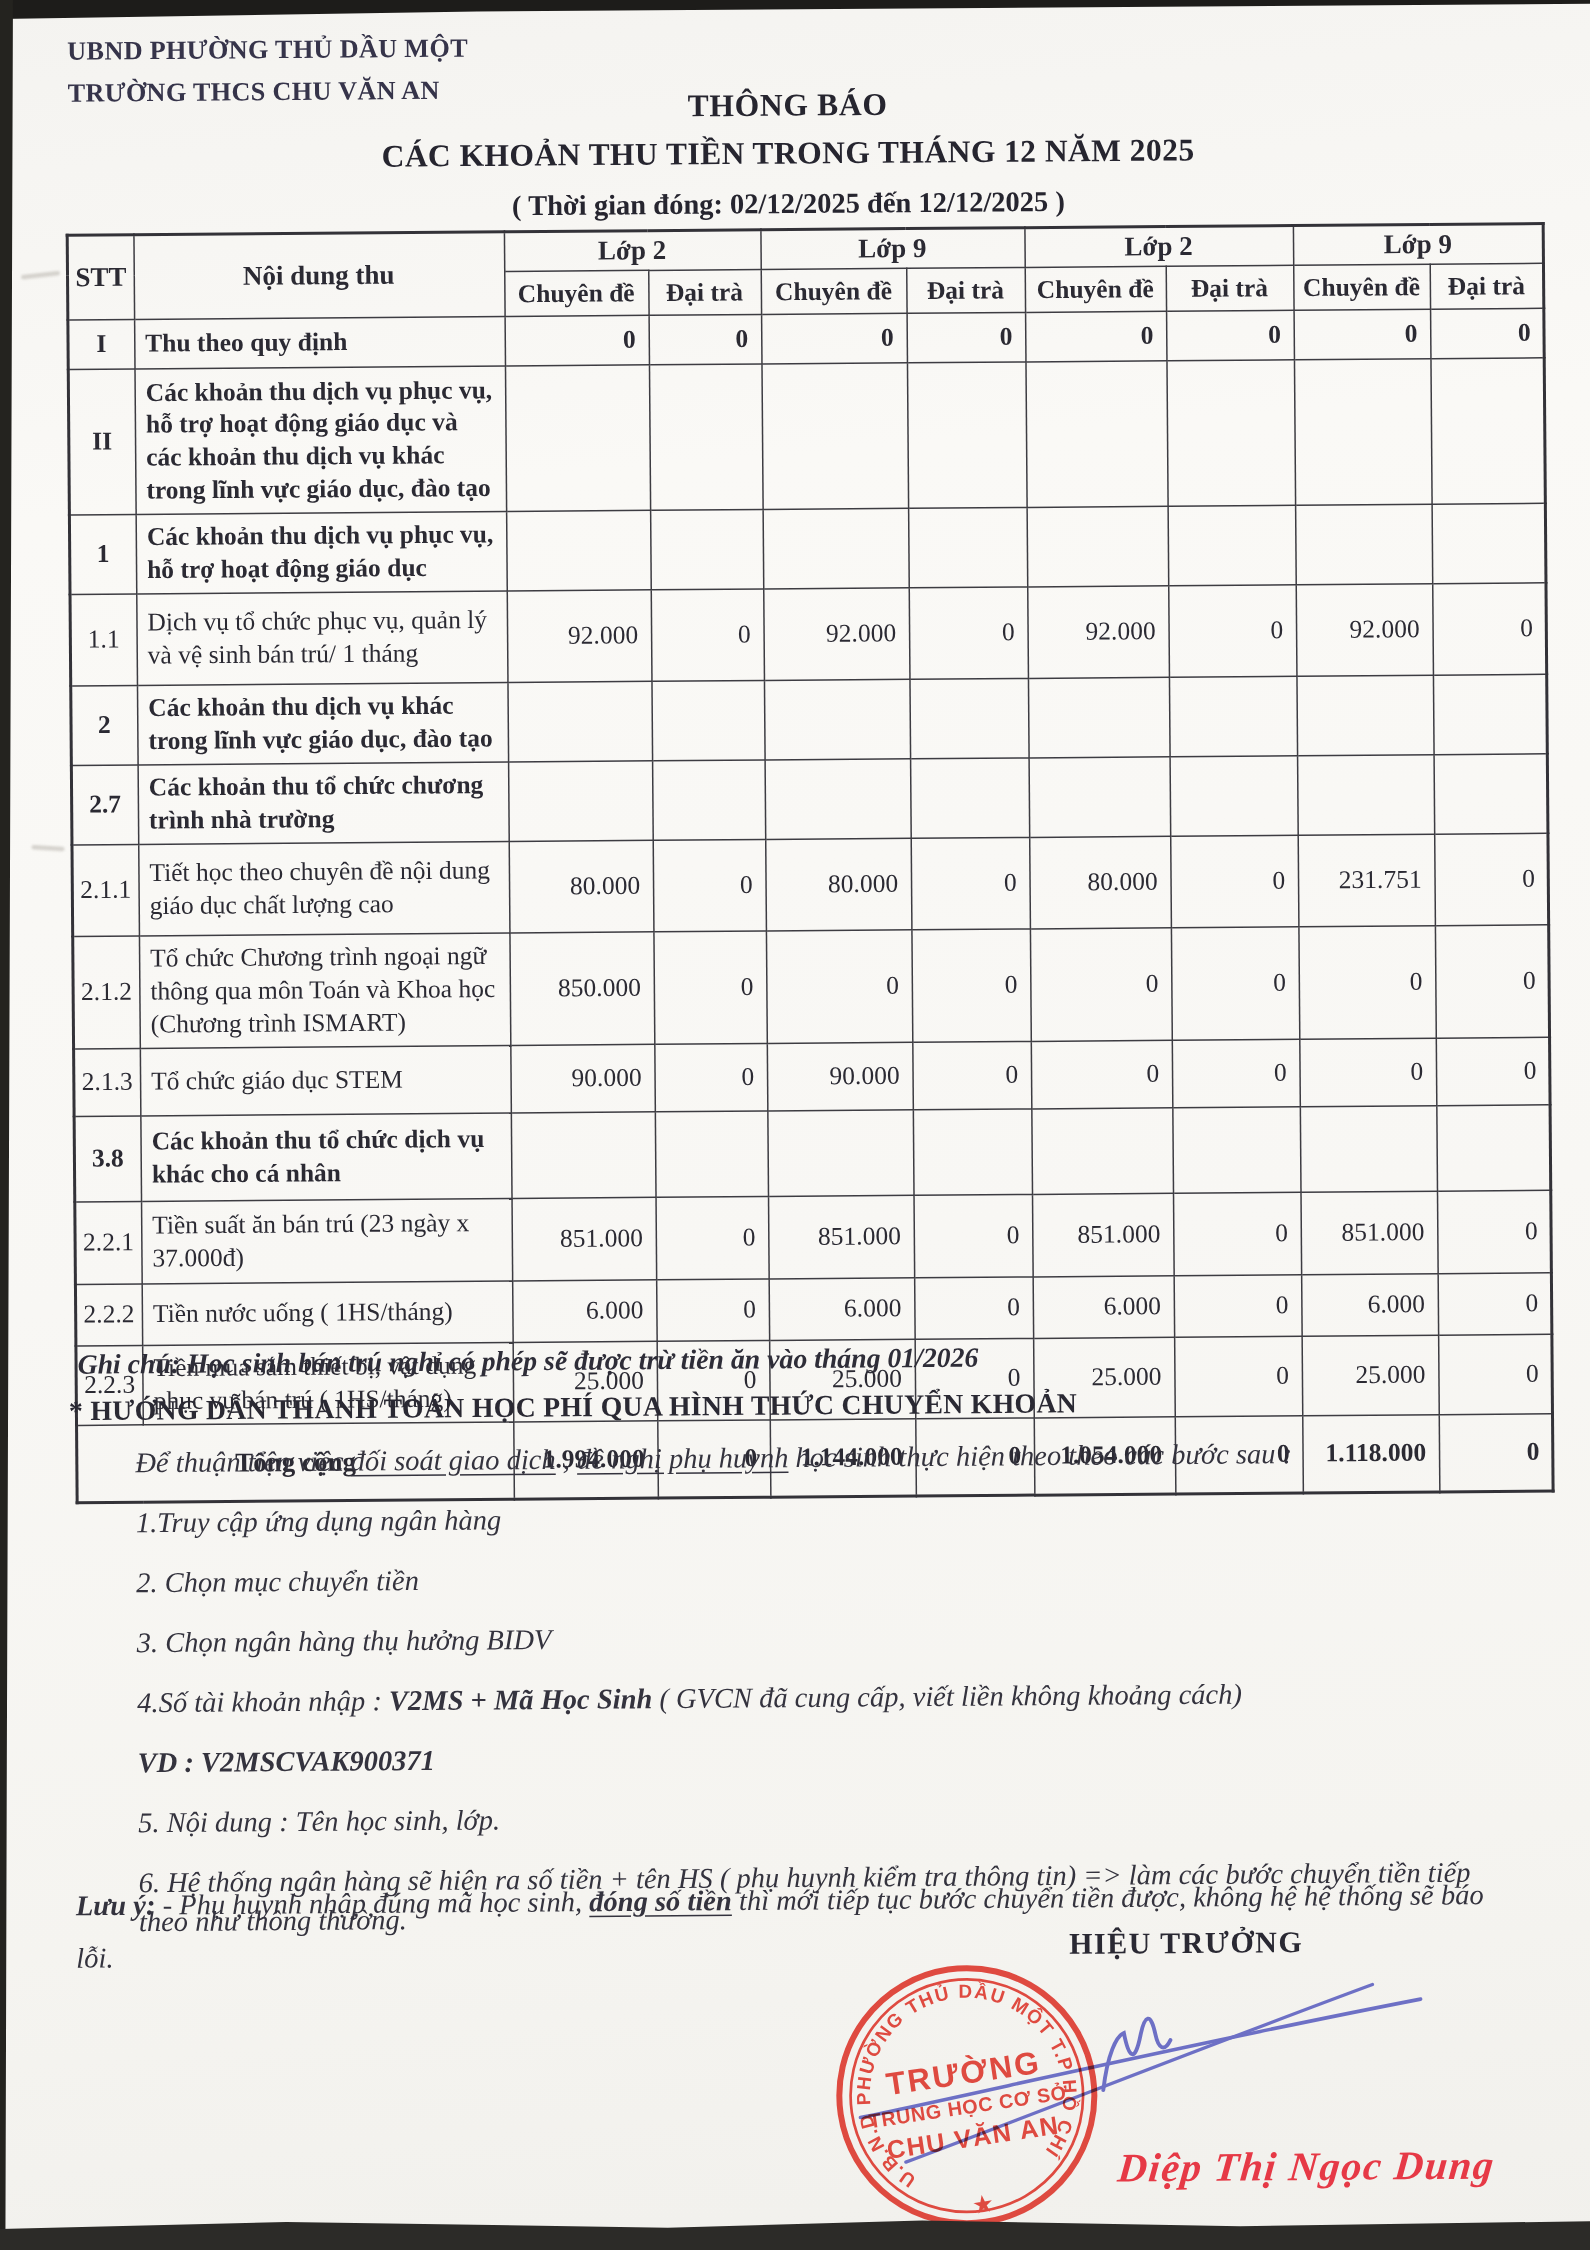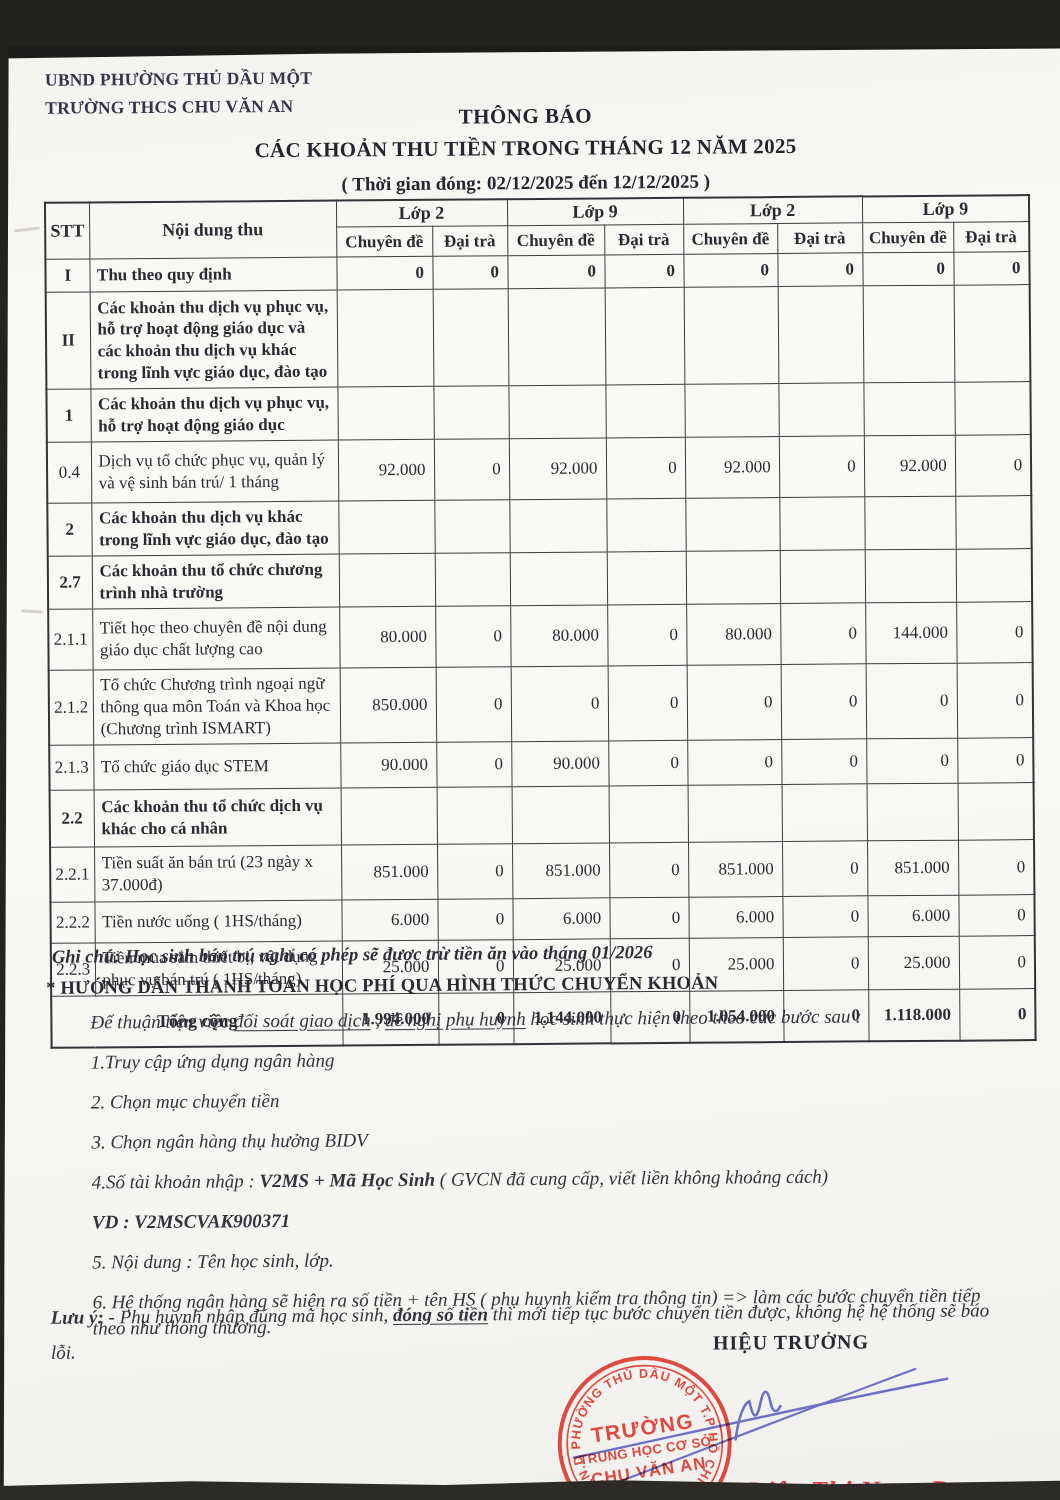--- a/index.html
+++ b/index.html
@@ -5,21 +5,20 @@
   html,body{margin:0;padding:0;}
   body{
     width:1060px;height:1500px;position:relative;overflow:hidden;
     background:#23221f;
     font-family:"Liberation Serif","DejaVu Serif",serif;
     color:#2b2a33;
   }
   .photo{
     position:absolute;inset:0;
     background:linear-gradient(175deg,#f4f3f0 0%,#faf9f6 22%,#f8f7f4 55%,#f5f4f0 82%,#f1f0ec 100%);
-    margin-top:46px;
   }
   .edge-top{position:absolute;top:0;left:0;width:1060px;height:14px;background:#1d1c1a;
     clip-path:polygon(0 0,100% 0,100% 18%,62% 38%,30% 55%,0 90%);}
   .edge-left{position:absolute;top:0;left:0;width:12px;height:1500px;background:#24231f;
     clip-path:polygon(0 0,72% 0,55% 40%,38% 78%,30% 100%,0 100%);}
   .edge-bottom{position:absolute;bottom:0;left:0;width:1060px;height:24px;background:#2c2b28;
     clip-path:polygon(0 42%,18% 22%,42% 38%,58% 18%,78% 34%,100% 20%,100% 100%,0 100%);}
   .paper-content{position:absolute;inset:0;transform:rotate(-0.45deg);transform-origin:50% 46%;}
 
   .org{position:absolute;left:50px;top:16px;font-weight:bold;font-size:17.5px;color:#36344a;line-height:28px;letter-spacing:.2px;}
@@ -155,21 +154,21 @@
             <td class="num"></td>
             <td class="num"></td>
             <td class="num"></td>
             <td class="num"></td>
             <td class="num"></td>
             <td class="num"></td>
             <td class="num"></td>
             <td class="num"></td>
           </tr>
           <tr class="r-1-1">
-            <td class="stt">0.4</td>
+            <td class="stt">1.1</td>
             <td class="label">Dịch vụ tổ chức phục vụ, quản lý và vệ sinh bán trú/ 1 tháng</td>
             <td class="num">92.000</td>
             <td class="num">0</td>
             <td class="num">92.000</td>
             <td class="num">0</td>
             <td class="num">92.000</td>
             <td class="num">0</td>
             <td class="num">92.000</td>
             <td class="num">0</td>
           </tr>
@@ -199,21 +198,21 @@
           </tr>
           <tr class="r-2-1-1">
             <td class="stt">2.1.1</td>
             <td class="label">Tiết học theo chuyên đề nội dung giáo dục chất lượng cao</td>
             <td class="num">80.000</td>
             <td class="num">0</td>
             <td class="num">80.000</td>
             <td class="num">0</td>
             <td class="num">80.000</td>
             <td class="num">0</td>
-            <td class="num">144.000</td>
+            <td class="num">231.751</td>
             <td class="num">0</td>
           </tr>
           <tr class="r-2-1-2">
             <td class="stt">2.1.2</td>
             <td class="label">Tổ chức Chương trình ngoại ngữ thông qua môn Toán và Khoa học (Chương trình ISMART)</td>
             <td class="num">850.000</td>
             <td class="num">0</td>
             <td class="num">0</td>
             <td class="num">0</td>
             <td class="num">0</td>
@@ -227,21 +226,21 @@
             <td class="num">90.000</td>
             <td class="num">0</td>
             <td class="num">90.000</td>
             <td class="num">0</td>
             <td class="num">0</td>
             <td class="num">0</td>
             <td class="num">0</td>
             <td class="num">0</td>
           </tr>
           <tr class="section r-2-2">
-            <td class="stt">2.2</td>
+            <td class="stt">3.8</td>
             <td class="label">Các khoản thu tổ chức dịch vụ khác cho cá nhân</td>
             <td class="num"></td>
             <td class="num"></td>
             <td class="num"></td>
             <td class="num"></td>
             <td class="num"></td>
             <td class="num"></td>
             <td class="num"></td>
             <td class="num"></td>
           </tr>

